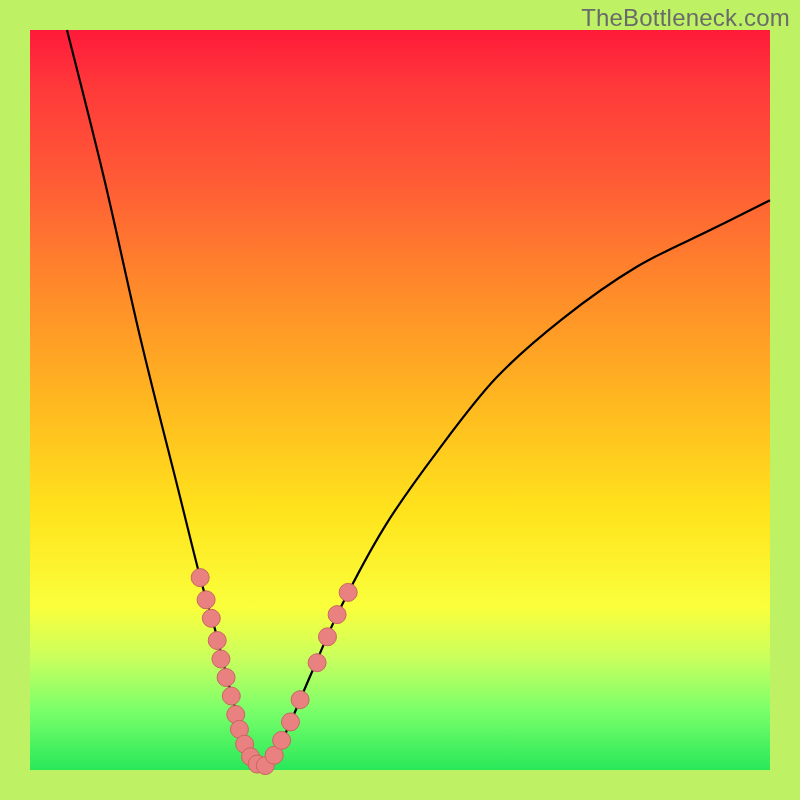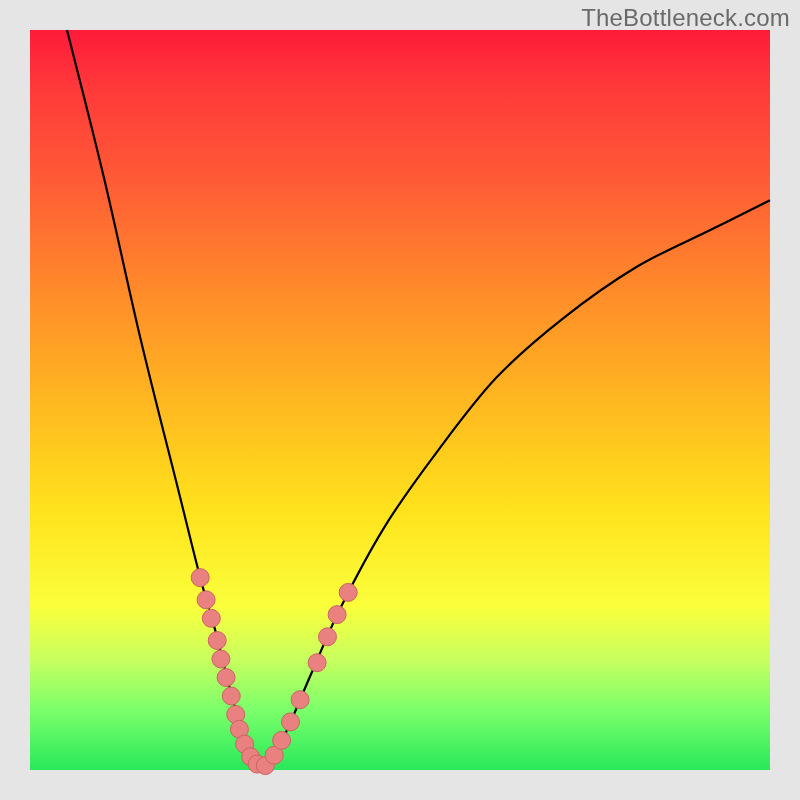--- a/index.html
+++ b/index.html
@@ -8,21 +8,21 @@
     width: 800px;
     height: 800px;
     overflow: hidden;
     background: #000;
     font-family: Arial, Helvetica, sans-serif;
   }
   .frame {
     position: relative;
     width: 800px;
     height: 800px;
-    background: #e5e5e5;
+    background: #bef264;
   }
   .plot-area {
     position: absolute;
     left: 30px;
     top: 30px;
     width: 740px;
     height: 740px;
     
     background: linear-gradient(
       to bottom,

